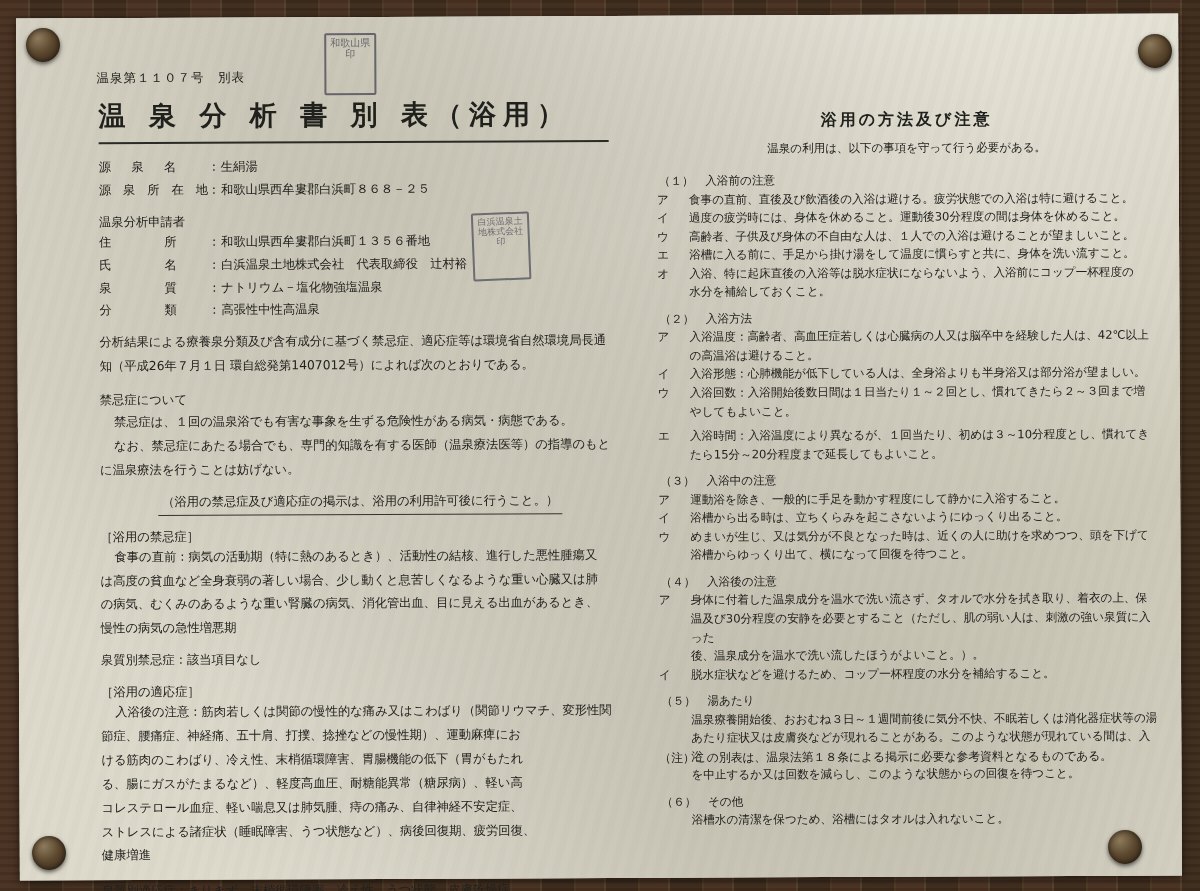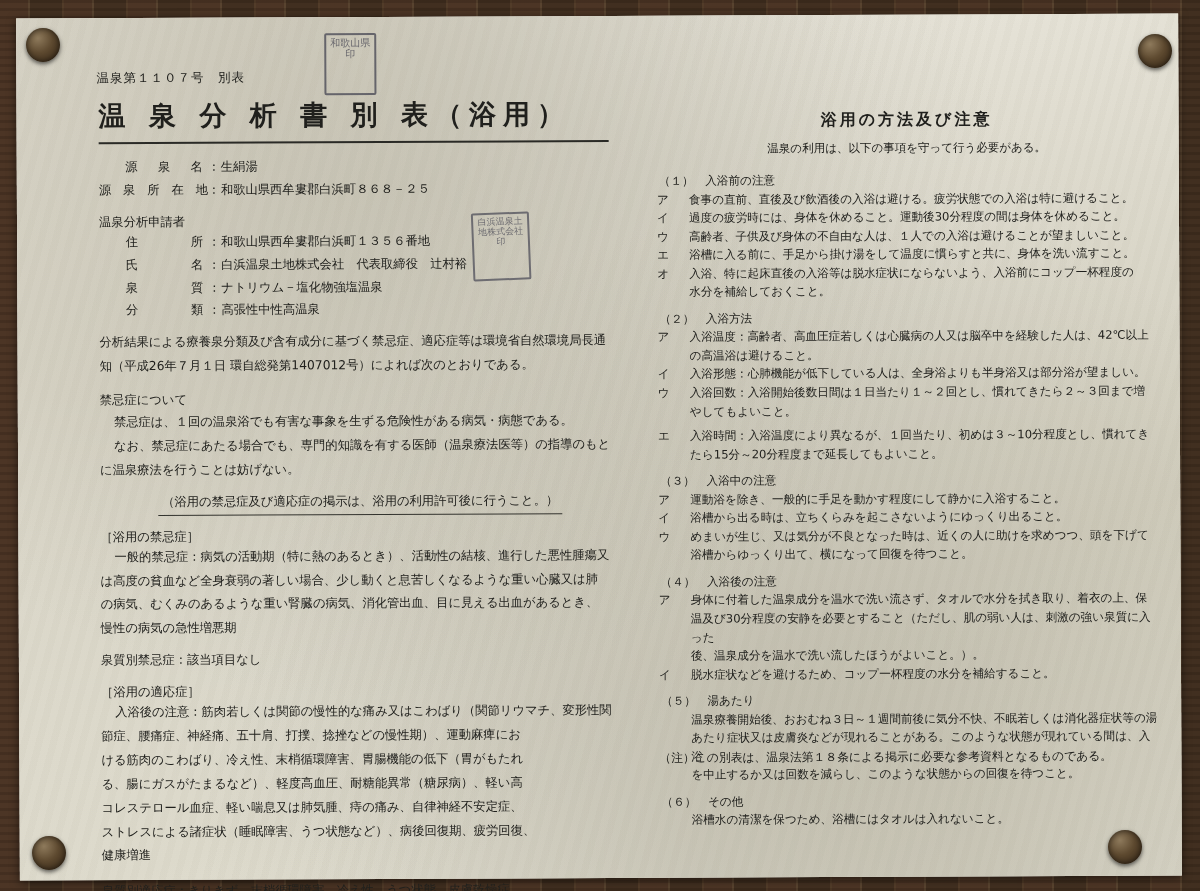--- a/index.html
+++ b/index.html
@@ -73,21 +73,21 @@
   }
   .stamp2{
     position:absolute;left:455px;top:196px;width:50px;height:58px;
     border:2px solid #4a4a56;color:#4a4a56;font-size:9px;line-height:1.1;
     text-align:center;padding:3px 2px;opacity:.72;border-radius:2px;
     transform:rotate(-2deg);
   }
 
   .left{position:absolute;left:82px;top:140px;width:520px;font-size:12.3px;line-height:1.62;}
   .row{display:flex;margin-bottom:3px;}
-  .row .lbl{width:108px;letter-spacing:4px;white-space:nowrap;text-align:right;}
+  .row .lbl{width:108px;letter-spacing:4px;white-space:nowrap;}
   .row .sep{width:14px;text-align:center;}
   .row .val{flex:1;}
   .blk{margin-top:12px;}
   .indent1{margin-left:14px;}
   .underline-box{
     display:inline-block;border-bottom:1px solid #33332e;padding:0 4px 2px 4px;
   }
   .sec-head{margin-top:14px;margin-bottom:2px;}
   p{margin:0 0 4px 0;}
 
@@ -169,21 +169,21 @@
         <p>に温泉療法を行うことは妨げない。</p>
       </div>
 
       <div class="blk" style="text-align:center;">
         <span class="underline-box">（浴用の禁忌症及び適応症の掲示は、浴用の利用許可後に行うこと。）</span>
       </div>
 
       <div class="blk">
         <div>［浴用の禁忌症］</div>
         <p class="indent1">
-          <span>一般的禁忌症：</span><span>病気の活動期（特に熱のあるとき）、活動性の結核、進行した悪性腫瘍又</span>
+          <span>食事の直前：</span><span>病気の活動期（特に熱のあるとき）、活動性の結核、進行した悪性腫瘍又</span>
         </p>
         <p>は高度の貧血など全身衰弱の著しい場合、少し動くと息苦しくなるような重い心臓又は肺</p>
         <p>の病気、むくみのあるような重い腎臓の病気、消化管出血、目に見える出血があるとき、</p>
         <p>慢性の病気の急性増悪期</p>
       </div>
 
       <div class="blk">泉質別禁忌症：該当項目なし</div>
 
       <div class="blk">
         <div>［浴用の適応症］</div>

